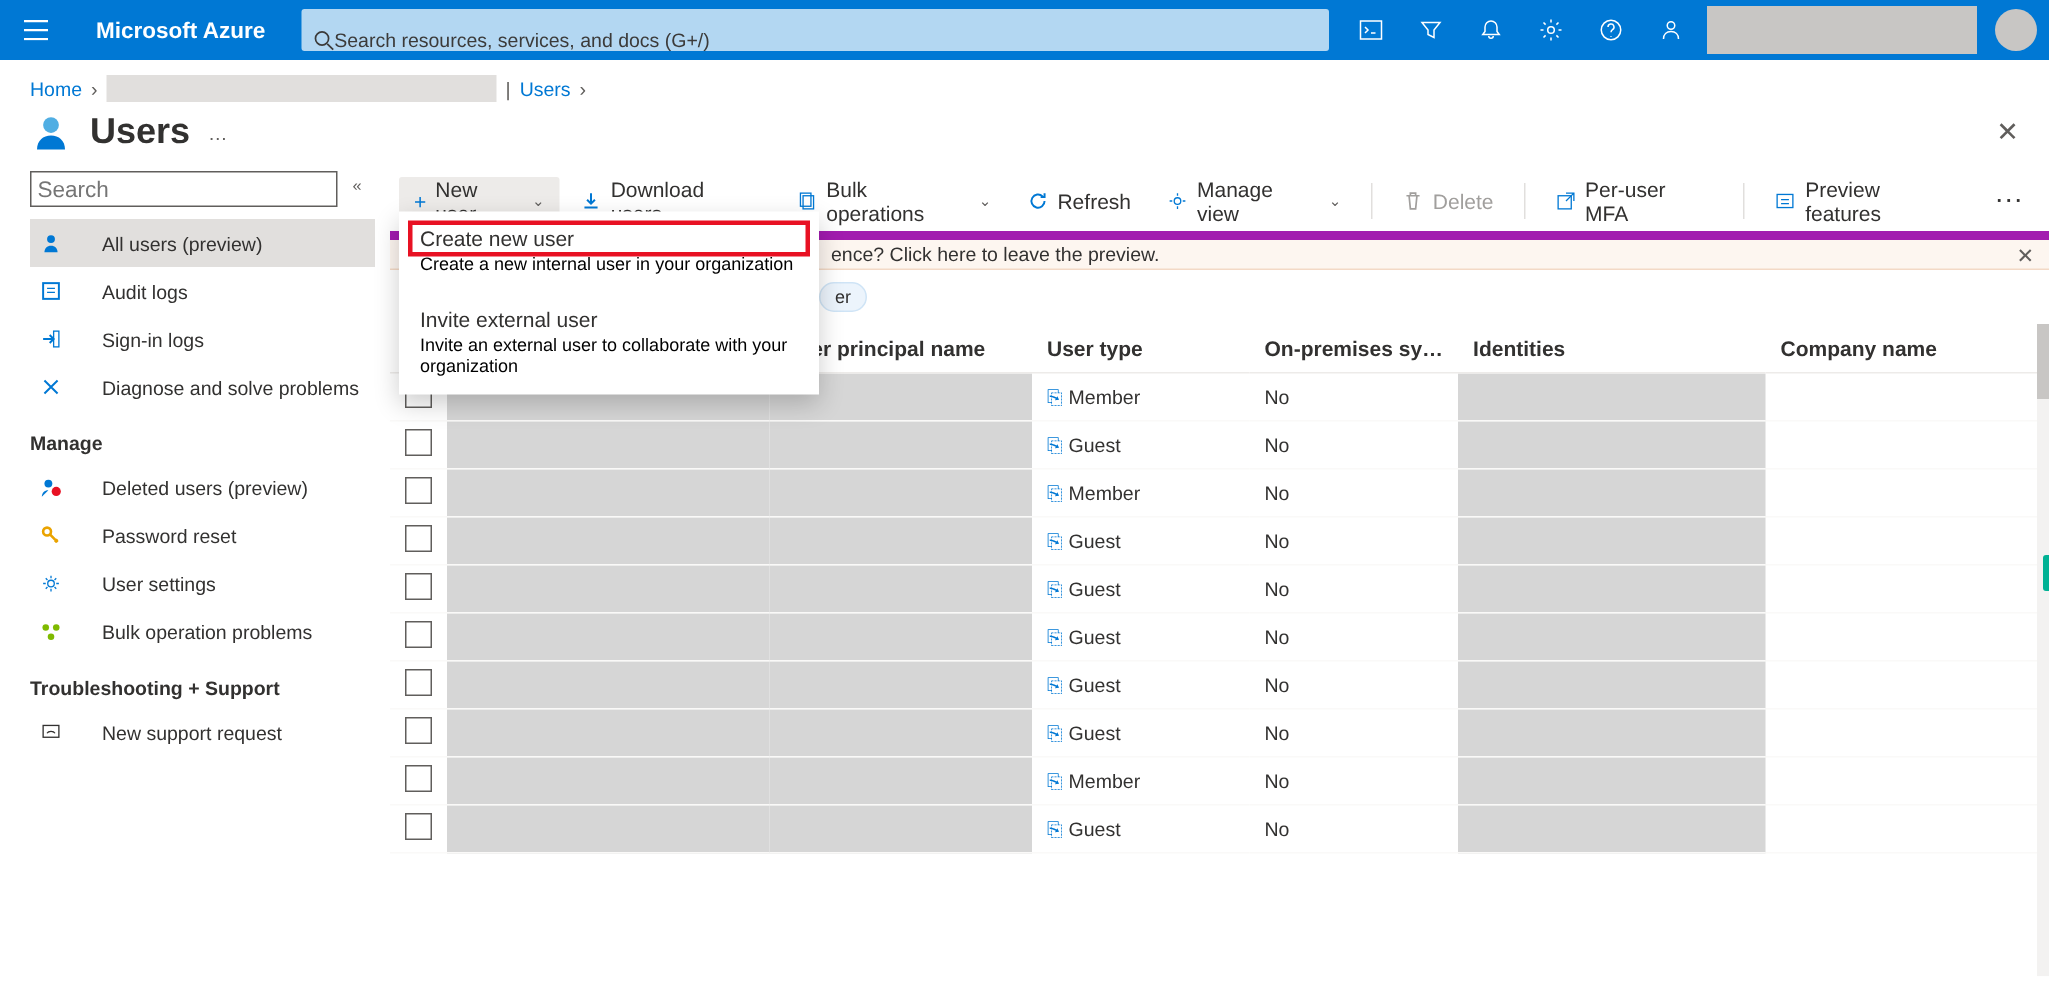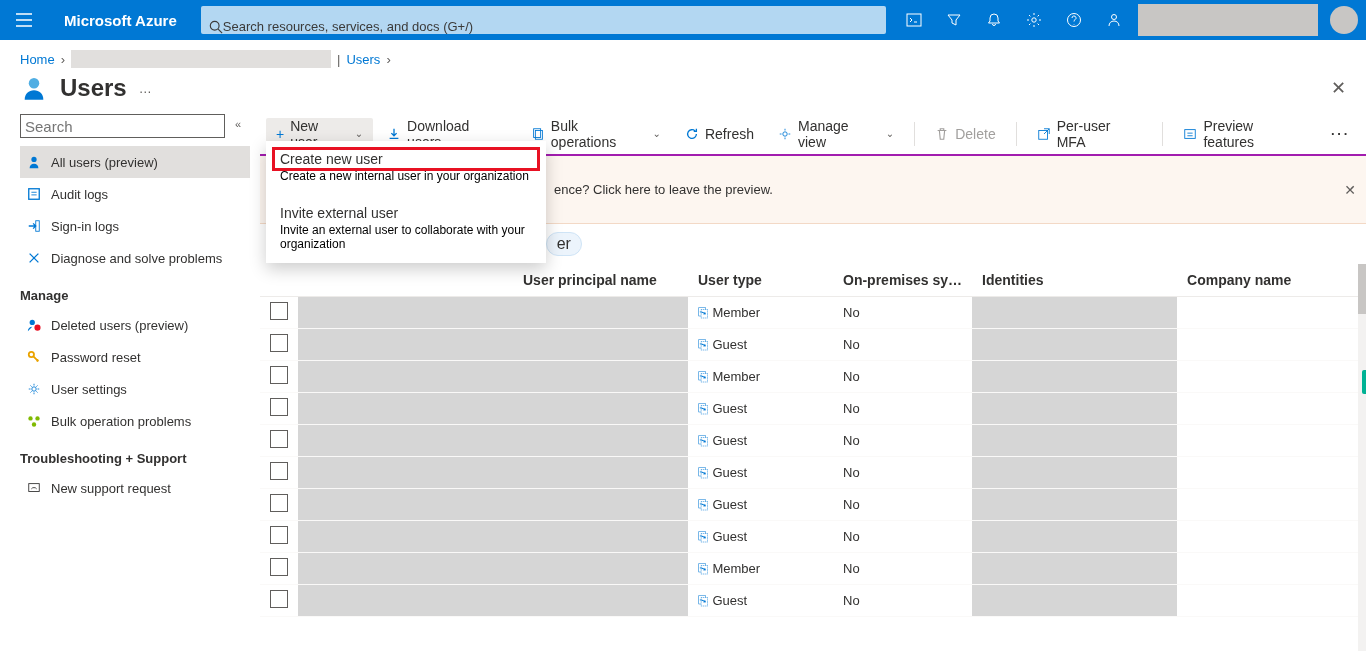--- a/index.html
+++ b/index.html
@@ -29,21 +29,21 @@
 .titlebar h1 { font-size: 24px; font-weight: 600; }
 .titlebar .dots { margin-left: 12px; color: #605e5c; letter-spacing: 2px; }
 .titlebar .closex { margin-left: auto; font-size: 18px; color: #605e5c; cursor: pointer; font-weight: 300; }
 
 
 .main { display: flex; height: calc(100vh - 120px); }
 .sidebar { width: 260px; padding: 0 10px 0 20px; }
 .side-search { display: flex; align-items: center; border: 1px solid #605e5c; height: 24px; padding: 0 4px; margin-bottom: 8px; width: 205px; }
 .side-search input { border: none; outline: none; flex: 1; font-size: 15px; }
 .collapse-btn { position: absolute; margin-left: 215px; margin-top: -28px; color: #605e5c; cursor: pointer; font-size: 11px; }
-.nav-item { display: flex; align-items: center; height: 32px; padding: 16px 6px; gap: 9px; cursor: pointer; }
+.nav-item { display: flex; align-items: center; height: 32px; padding: 16px 6px; gap: 26px; cursor: pointer; }
 .nav-item.active { background: #e1dfdd; }
 .nav-item .nicon { width: 16px; display: flex; justify-content: center; }
 .nav-section { font-weight: 600; margin: 14px 0 6px; }
 
 .content { flex: 1; position: relative; display: flex; flex-direction: column; }
 
 
 .cmdbar { display: flex; align-items: center; height: 40px; border-bottom: 1px solid transparent; padding: 0 6px; gap: 4px; }
 .cmd { display: flex; align-items: center; padding: 0 10px; height: 32px; gap: 6px; cursor: pointer; font-size: 14px; border-radius: 2px; }
 .cmd.active { background: #edebe9; }
@@ -55,26 +55,26 @@
 .cmd-more { margin-left: auto; font-weight: bold; letter-spacing: 2px; padding: 0 10px; cursor:pointer; }
 
 
 .dropdown { position: absolute; left: 0; top: 23px; width: 280px; background: #fff; box-shadow: 0 6px 16px rgba(0,0,0,0.2); z-index: 20; }
 .dropdown-highlight { position: absolute; top: 6px; left: 6px; right: 6px; height: 24px; border: 3px solid #e81123; pointer-events: none; }
 .dd-item { padding: 10px 14px 12px; cursor: pointer; }
 .dd-item .dd-title { font-size: 14px; margin-bottom: 2px; }
 .dd-item .dd-desc { font-size: 12px; color: #000000; }
 
 
-.banner { background: #fdf6f0; border-top: 2px solid #a21caf; border-bottom: 1px solid #f3d9c6; padding: 26px 14px; display: flex; align-items: center; position: relative; text-align: center; }
+.banner { background: #fdf6f0; border-top: 6px solid #a21caf; border-bottom: 1px solid #f3d9c6; padding: 2px 14px; display: flex; align-items: center; position: relative; text-align: center; }
 .banner .bclose { position: absolute; right: 10px; font-size: 14px; color: #605e5c; cursor:pointer; }
 
 
 .chiprow { padding: 8px 14px; }
-.chip { display: inline-flex; align-items: center; border: 1px solid #cfe4f6; background: #ecf4fc; border-radius: 12px; padding: 2px 10px; font-size: 16px; }
+.chip { display: inline-flex; align-items: center; border: 1px solid #cfe4f6; background: #ecf4fc; border-radius: 12px; padding: 2px 10px; font-size: 12px; }
 
 
 .table-wrap { flex: 1; overflow: auto; position: relative; }
 table { border-collapse: collapse; width: 100%; }
 th { text-align: left; font-weight: 600; font-size: 14px; padding: 8px 10px; border-bottom: 1px solid #edebe9; white-space: nowrap; }
 td { padding: 5px 10px; border-bottom: 1px solid #faf9f8; height: 32px; vertical-align: middle; }
 .chk { width: 18px; height: 18px; border: 1px solid #605e5c; display: inline-block; }
 .redcol { background: #d6d6d6; }
 .copy-ic { color: #0078d4; margin-right: 4px; }
 .scroll-help { position: absolute; right: 0; top: 0; width: 8px; height: 100%; background: #f3f2f1; }

